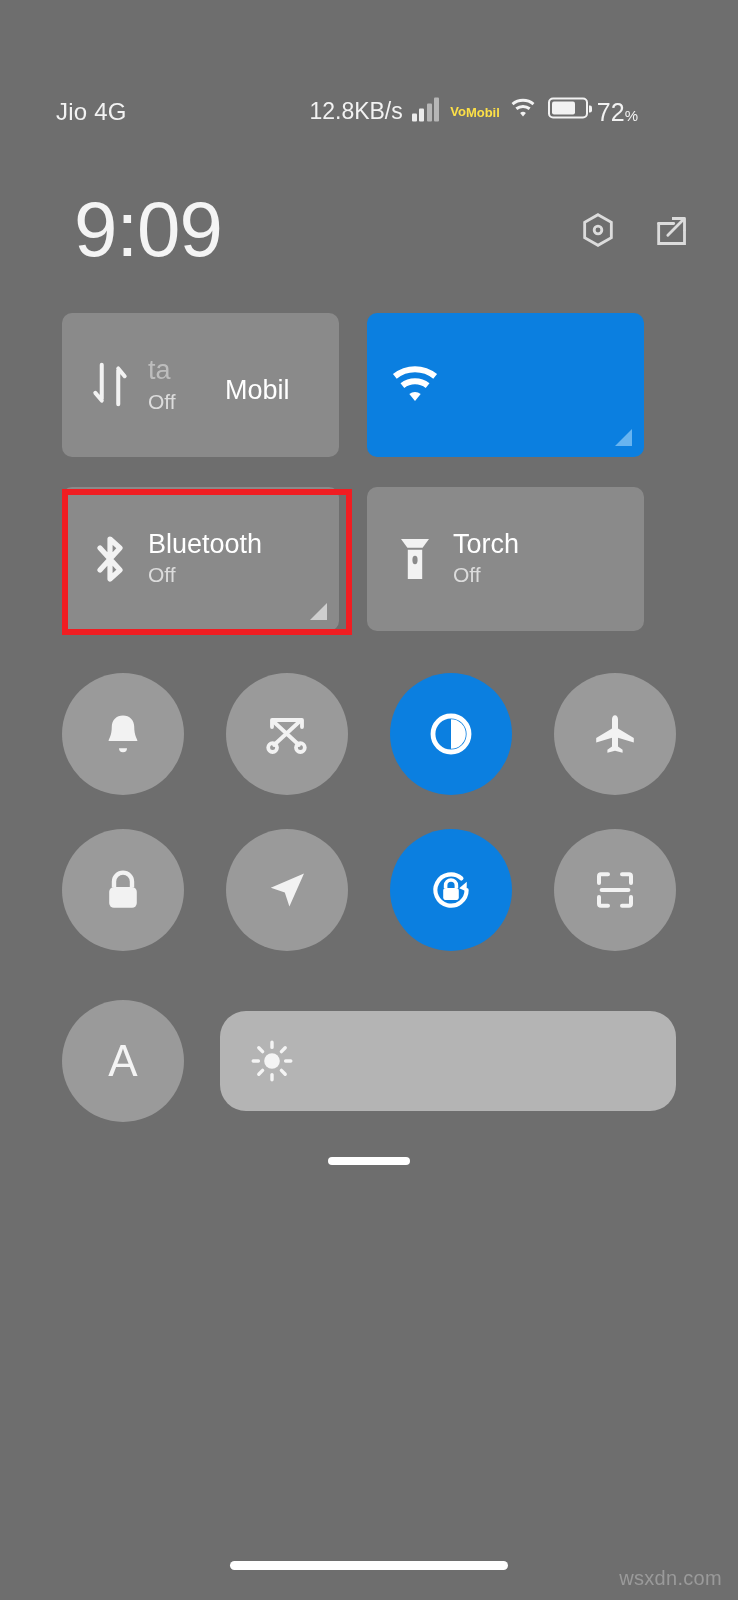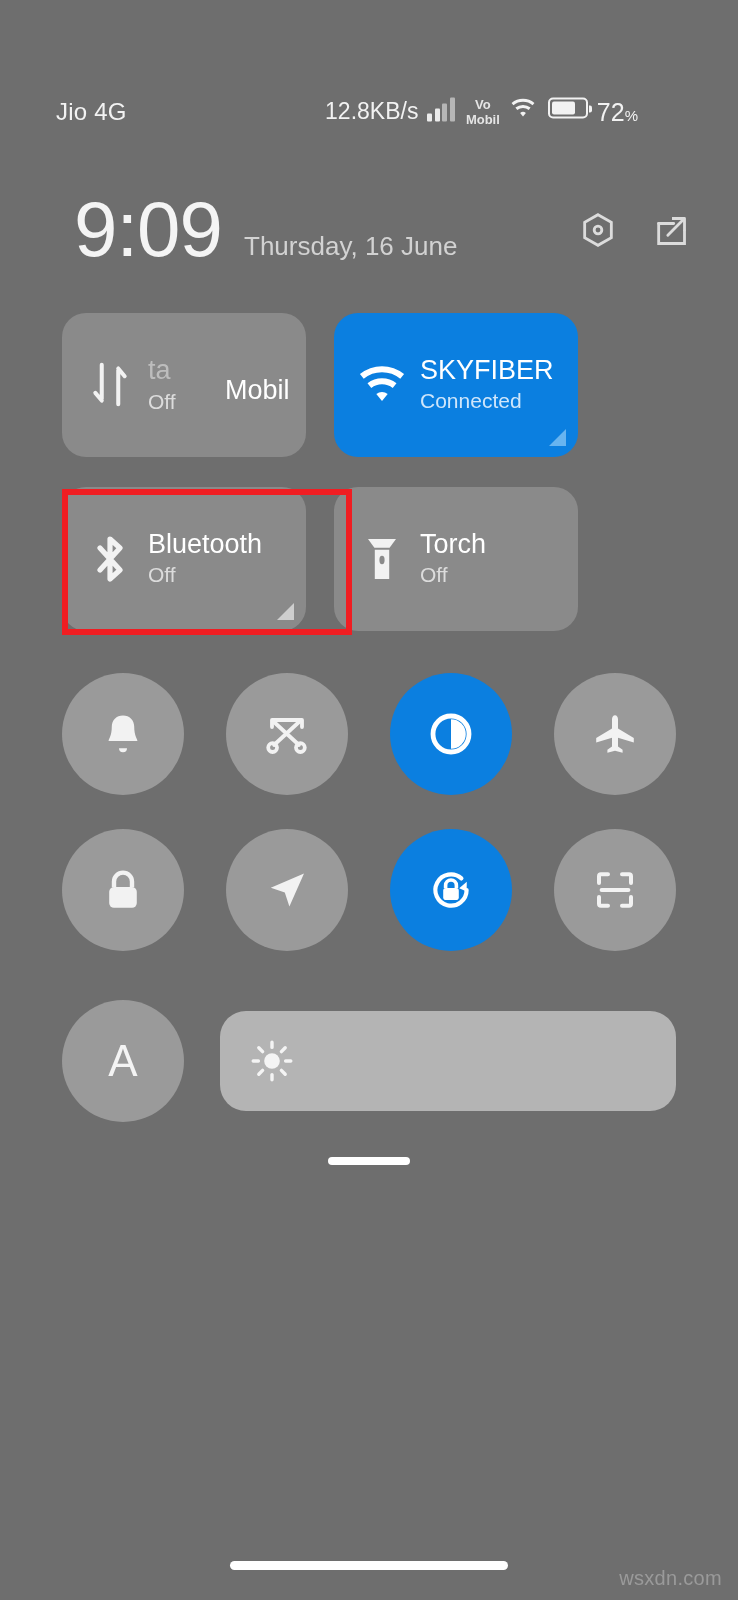--- a/index.html
+++ b/index.html
@@ -65,24 +65,24 @@
     width: 5px;
     background: #f2f2f2;
     border-radius: 1px;
   }
   .sig i:nth-child(1) { height: 8px;  opacity: .95; }
   .sig i:nth-child(2) { height: 13px; opacity: .95; }
   .sig i:nth-child(3) { height: 18px; opacity: .55; }
   .sig i:nth-child(4) { height: 24px; opacity: .55; }
   .vowifi {
     display: flex;
-    flex-direction: column;
+    flex-direction: row;
     align-items: center;
     line-height: 1;
-    color: #e5e5e5;
+    color: #fde047;
     font-size: 13px;
     font-weight: bold;
     margin-left: 2px;
   }
   .vowifi span:first-child { margin-bottom: 2px; }
   .sb-wifi { width: 28px; height: 22px; display: block; }
   .battery {
     width: 40px;
     height: 21px;
     border: 2.5px solid #f2f2f2;
@@ -160,23 +160,23 @@
     top: 313px;
     width: 614px;
   }
   .tile-row {
     display: flex;
     gap: 28px;
     margin-bottom: 30px;
   }
   .tile {
     position: relative;
-    width: 244px;
+    width: 277px;
     height: 144px;
-    border-radius: 24px;
+    border-radius: 10px;
     background: #8a8a8a;
     display: flex;
     align-items: center;
     box-sizing: border-box;
     padding-left: 22px;
     overflow: hidden;
   }
   .tile.on { background: #0b7fe0; }
   .tile .t-ico {
     width: 52px;
@@ -376,21 +376,20 @@
       </svg>
       <div class="battery">
           <div class="fill"></div>
         </div>
       <div class="sb-batt-text"><span>72</span><span class="pct">%</span></div>
     </div>
   </div>
 
   <div class="clockrow">
     <div class="clock">9:09</div>
-    <div class="date">Thursday, 16 June</div>
     <div class="clock-icons">
       <svg class="cicon" viewBox="0 0 24 24">
         <path d="M12 2.2 20 6.8v9.2L12 20.6 4 16V6.8z" fill="none" stroke="#dcdcdc" stroke-width="1.7"></path>
         <circle cx="12" cy="11.4" r="2.3" fill="none" stroke="#dcdcdc" stroke-width="1.7"></circle>
       </svg>
       <svg class="cicon" viewBox="0 0 24 24">
         <path d="M4 7.5v12h15.5V12" fill="none" stroke="#dcdcdc" stroke-width="1.7" stroke-linecap="round"></path>
         <path d="M4 7.5h9" fill="none" stroke="#dcdcdc" stroke-width="1.7" stroke-linecap="round"></path>
         <path d="M19.5 12V4.5H12" fill="none" stroke="#dcdcdc" stroke-width="1.7" stroke-linejoin="round"></path>
         <path d="M19 5 9.5 14.5" fill="none" stroke="#dcdcdc" stroke-width="1.7" stroke-linecap="round"></path>
@@ -417,24 +416,20 @@
       </div>
 
       <div class="tile on">
         <div class="t-ico">
           <svg width="52" height="42" viewBox="0 0 24 20">
             <path d="M12 17.6l2.7-3.3a4.3 4.3 0 0 0-5.4 0L12 17.6z" fill="#ffffff"></path>
             <path d="M5.1 9.2a11 11 0 0 1 13.8 0l-1.8 2.2a8.3 8.3 0 0 0-10.2 0L5.1 9.2z" fill="#ffffff"></path>
             <path d="M1.5 4.8a16.5 16.5 0 0 1 21 0l-1.8 2.2a13.8 13.8 0 0 0-17.4 0L1.5 4.8z" fill="#ffffff"></path>
           </svg>
         </div>
-        <div class="t-txt">
-          <div class="t-title">SKYFIBER</div>
-          <div class="t-sub">Connected</div>
-        </div>
         <div class="corner"></div>
       </div>
     </div>
 
     <div class="tile-row">
 
       <div class="tile">
         <div class="t-ico">
           <svg width="42" height="52" viewBox="0 0 20 26">
             <path d="M5 7.5 15 18.5 10 23V3l5 4.5L5 18.5" fill="none" stroke="#f2f2f2" stroke-width="2.6" stroke-linejoin="round" stroke-linecap="round"></path>

